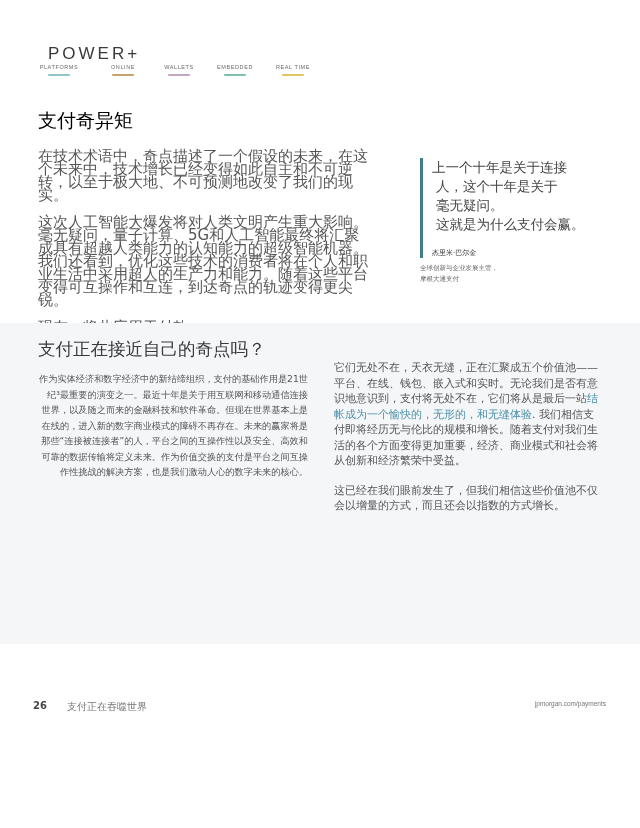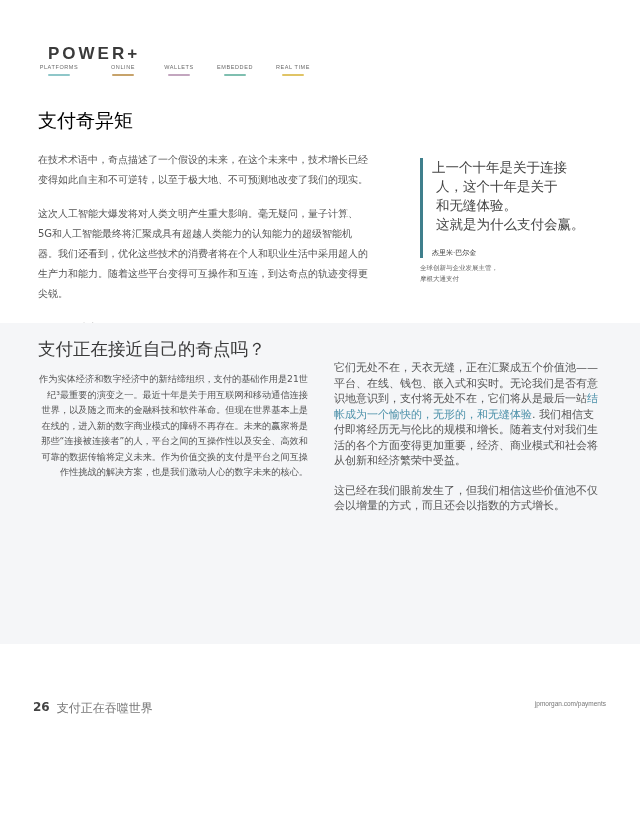--- a/index.html
+++ b/index.html
@@ -16,21 +16,21 @@
 
     
     .brand {
       position: absolute;
       left: 48px;
       top: 44px;
       font-family: "Liberation Sans", sans-serif;
       font-size: 17px;
       letter-spacing: 3px;
       color: #3a3a3a;
-      font-weight: 700;
+      font-weight: 400;
     }
     .brand-nav {
       position: absolute;
       left: 37px;
       top: 64px;
       display: flex;
       font-family: "Liberation Sans", sans-serif;
       font-size: 5.5px;
       letter-spacing: 0.6px;
       color: #6a6a6a;
@@ -60,22 +60,22 @@
       top: 108px;
       font-size: 19px;
       color: #000000;
       font-weight: 400;
     }
     .left-top {
       position: absolute;
       left: 38px;
       top: 150px;
       width: 334px;
-      font-size: 10px;
-      line-height: 20px;
+      font-size: 15px;
+      line-height: 13px;
       color: #555;
     }
     .left-top p { margin-bottom: 14px; }
 
     .quote-block {
       position: absolute;
       left: 420px;
       top: 158px;
       width: 190px;
     }
@@ -145,24 +145,24 @@
       color: #555;
     }
     .right-bottom p { margin-bottom: 14px; }
     .highlight { color: #4a8fa8; }
 
     
     .footer-left {
       position: absolute;
       left: 33px;
       top: 700px;
-      font-size: 12px;
+      font-size: 10px;
       color: #777;
       display: flex;
-      gap: 7px;
+      gap: 20px;
     }
     .footer-page { color: #444; font-weight: 700; }
     .footer-right {
       position: absolute;
       right: 34px;
       top: 700px;
       font-size: 6.5px;
       color: #777;
       font-family: "Liberation Sans", sans-serif;
     }
@@ -201,21 +201,21 @@
     <p>在技术术语中，奇点描述了一个假设的未来，在这个未来中，技术增长已经变得如此自主和不可逆转，以至于极大地、不可预测地改变了我们的现实。</p>
     <p>这次人工智能大爆发将对人类文明产生重大影响。毫无疑问，量子计算、5G和人工智能最终将汇聚成具有超越人类能力的认知能力的超级智能机器。我们还看到，优化这些技术的消费者将在个人和职业生活中采用超人的生产力和能力。随着这些平台变得可互操作和互连，到达奇点的轨迹变得更尖锐。</p>
     <p>现在，将此应用于付款。</p>
   </div>
 
   <div class="quote-block">
     <div class="quote-bar"></div>
     <div class="quote-text">
       <div>上一个十年是关于连接</div>
       <div style="padding-left:4px">人，这个十年是关于</div>
-      <div style="padding-left:4px">和无缝体验。</div>
+      <div style="padding-left:4px">毫无疑问。</div>
       <div style="padding-left:4px">这就是为什么支付会赢。</div>
     </div>
     <div class="quote-author">杰里米·巴尔金</div>
     <div class="quote-role">
       <div>全球创新与企业发展主管，</div>
       <div>摩根大通支付</div>
     </div>
   </div>
 
   <div class="gray-section"></div>

